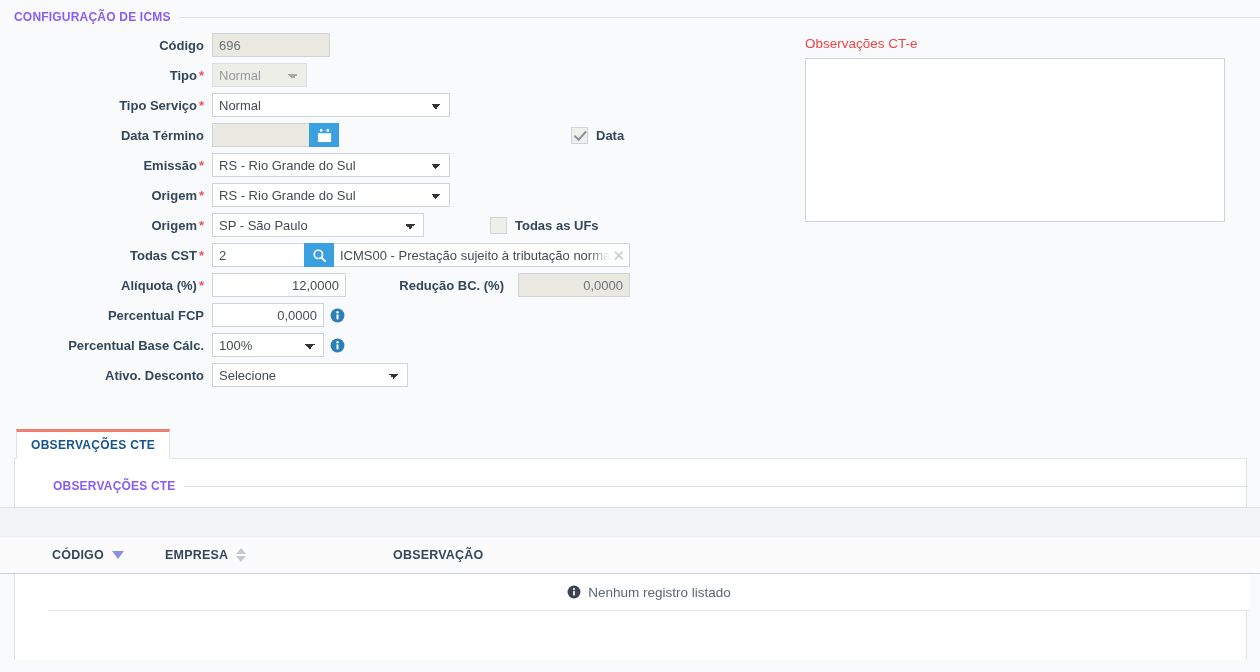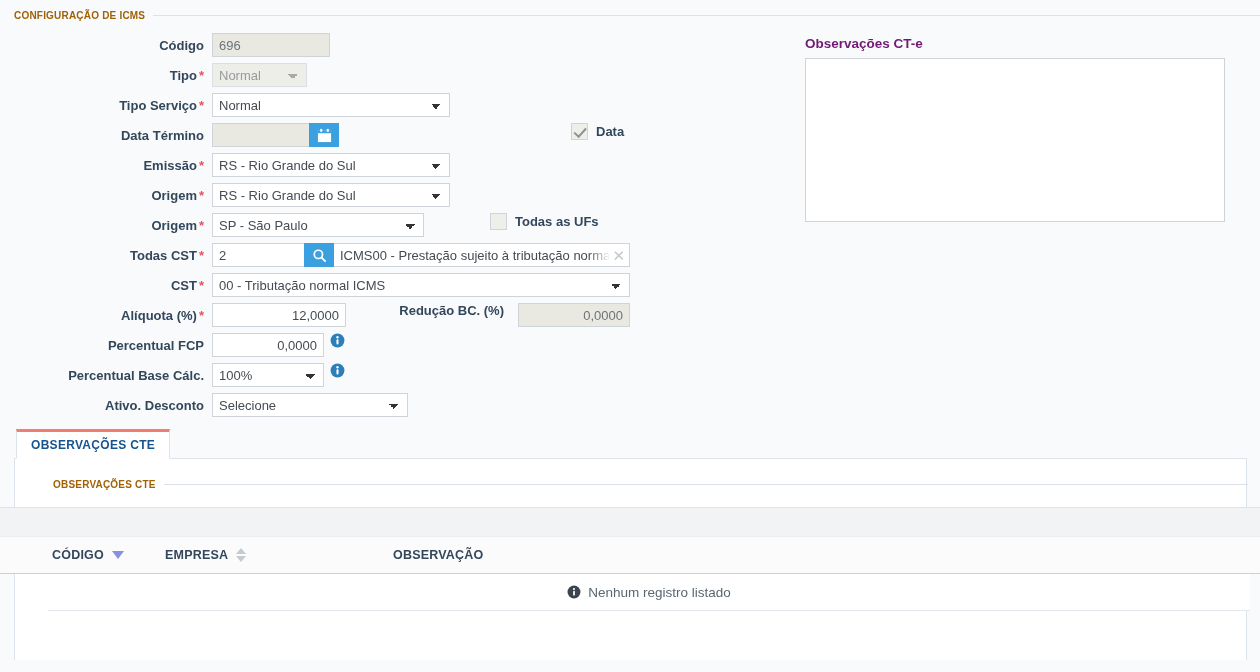--- a/index.html
+++ b/index.html
@@ -19,23 +19,23 @@
   }
 
   
   .legend-row {
     display: flex;
     align-items: center;
     gap: 8px;
     padding: 0;
   }
   .legend-title {
-    font-size: 10px;
+    font-size: 12px;
     font-weight: bold;
-    color: #a16207;
+    color: #8b5cf6;
     letter-spacing: .2px;
     white-space: nowrap;
   }
   .legend-rule {
     flex: 1 1 auto;
     height: 1px;
     background: #dbe2ea;
   }
 
   #outer-legend {
@@ -68,21 +68,21 @@
     white-space: nowrap;
     box-sizing: border-box;
   }
   .req {
     color: #e8505b;
     font-weight: bold;
     margin-left: 2px;
   }
   .fctl {
     display: flex;
-    align-items: flex-start;
+    align-items: center;
     gap: 6px;
   }
 
   
   input.txt, select.sel, .fauxinput {
     font-family: "Liberation Sans", sans-serif;
     font-size: 13px;
     color: #444b52;
     border: 1px solid #cfd4da;
     background: #ffffff;
@@ -241,22 +241,22 @@
 
   
   .right-panel {
     position: absolute;
     left: 805px;
     top: 36px;
     width: 420px;
   }
   .rp-title {
     font-size: 13.5px;
-    font-weight: bold;
-    color: #701a75;
+    font-weight: normal;
+    color: #ef4444;
     margin-bottom: 7px;
   }
   .rp-textarea {
     width: 420px;
     height: 164px;
     border: 1px solid #cfd4da;
     background: #fff;
     box-sizing: border-box;
     resize: none;
     font-family: "Liberation Sans", sans-serif;
@@ -502,28 +502,20 @@
           </svg>
         </div>
         <div class="desc">
           <span class="txtclip">ICMS00 - Prestação sujeito à tributação normal do ICMS</span>
           <span class="clearx">✕</span>
         </div>
       </div>
     </div>
   </div>
 
-  <div class="frow">
-    <div class="flabel"><span>CST</span><span class="req">*</span></div>
-    <div class="fctl">
-      <select class="sel" style="width:418px;">
-        <option>00 - Tributação normal ICMS</option>
-      </select>
-    </div>
-  </div>
 
   <div class="frow">
     <div class="flabel"><span>Alíquota (%)</span><span class="req">*</span></div>
     <div class="fctl">
       <input class="txt num" style="width: 134px;" value="12,0000">
       <div class="flabel" style="width:160px;padding-right:8px;">Redução BC. (%)</div>
       <input class="txt num" style="width: 112px;" readonly="" value="0,0000">
     </div>
   </div>
 

